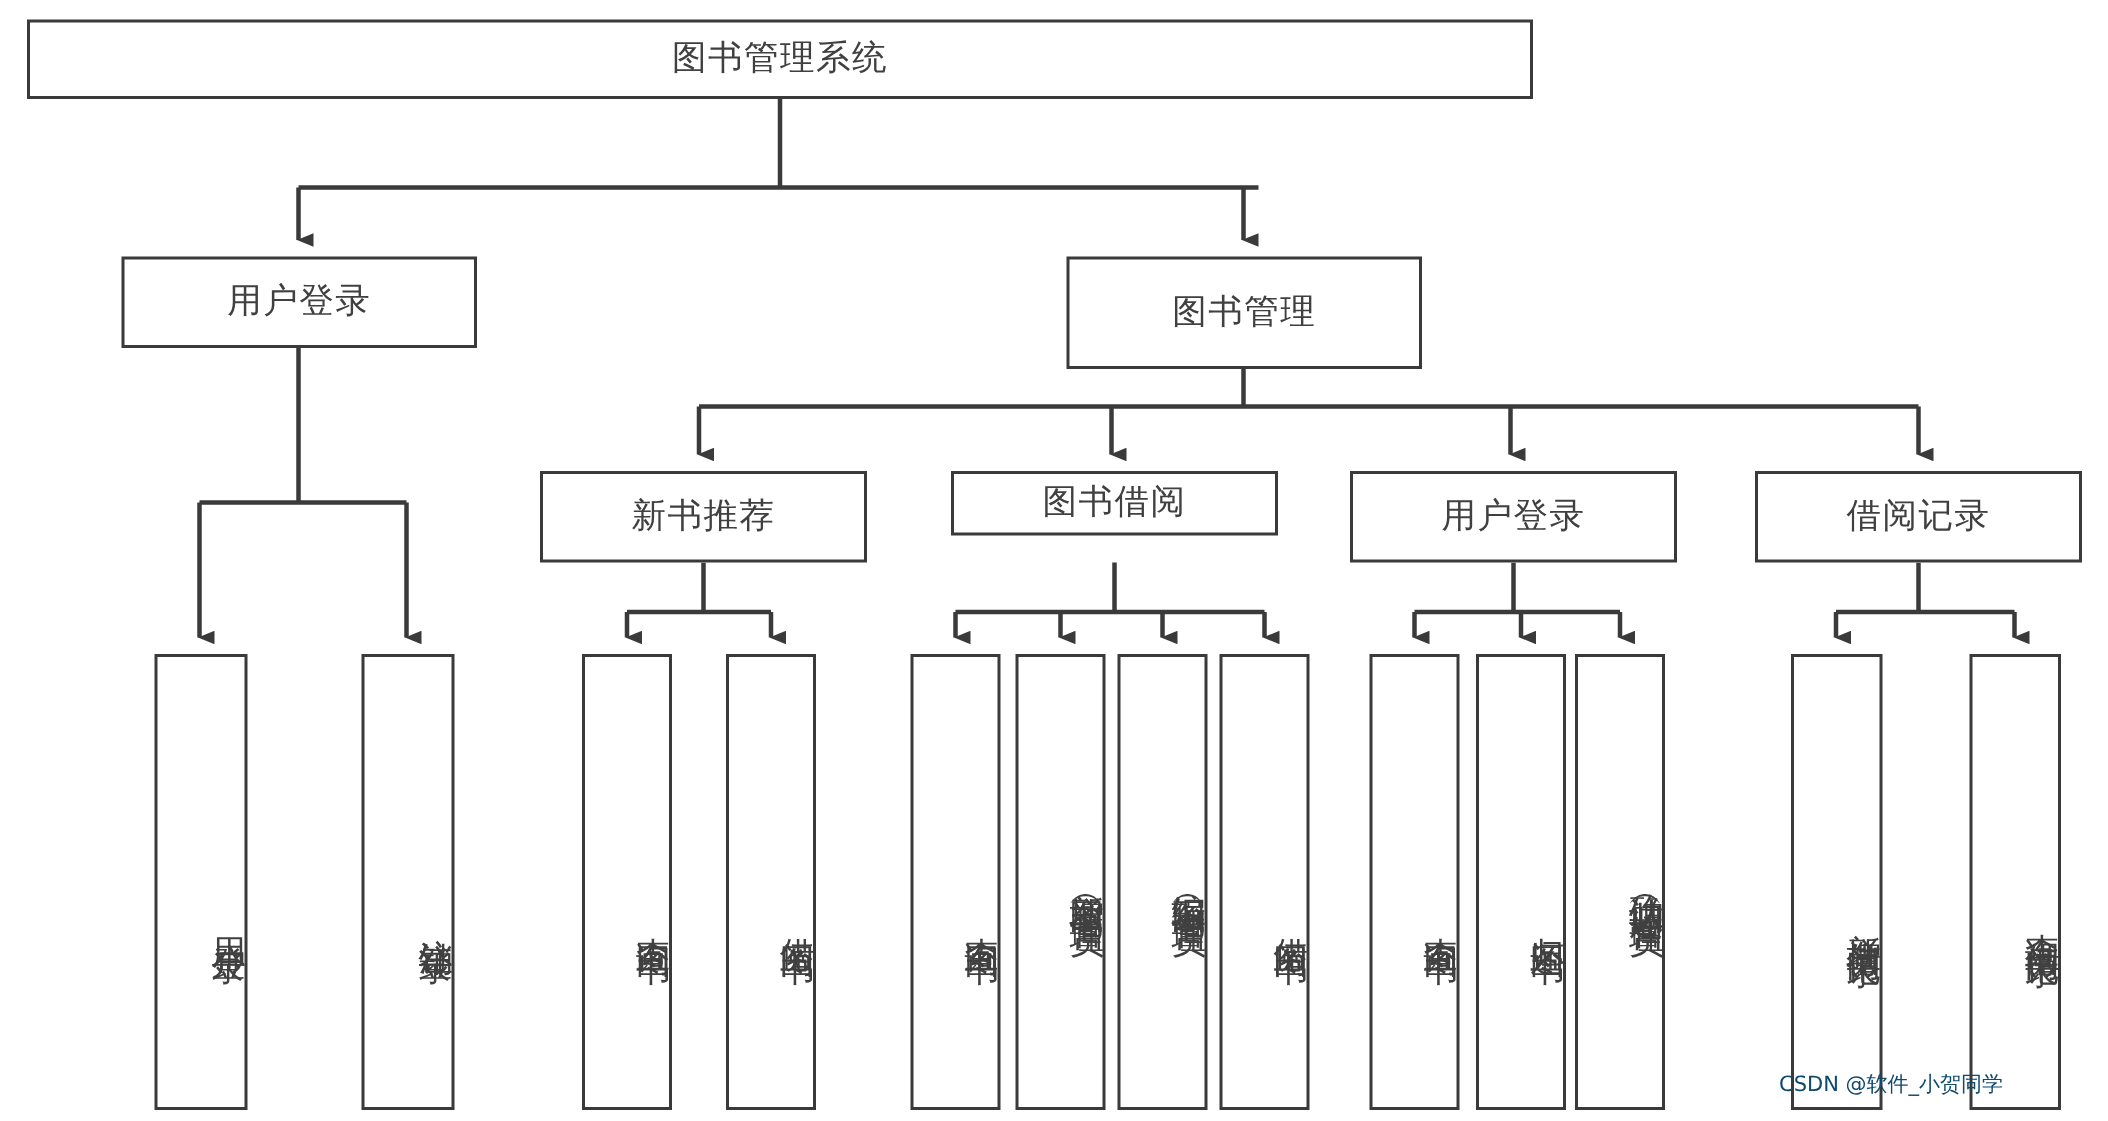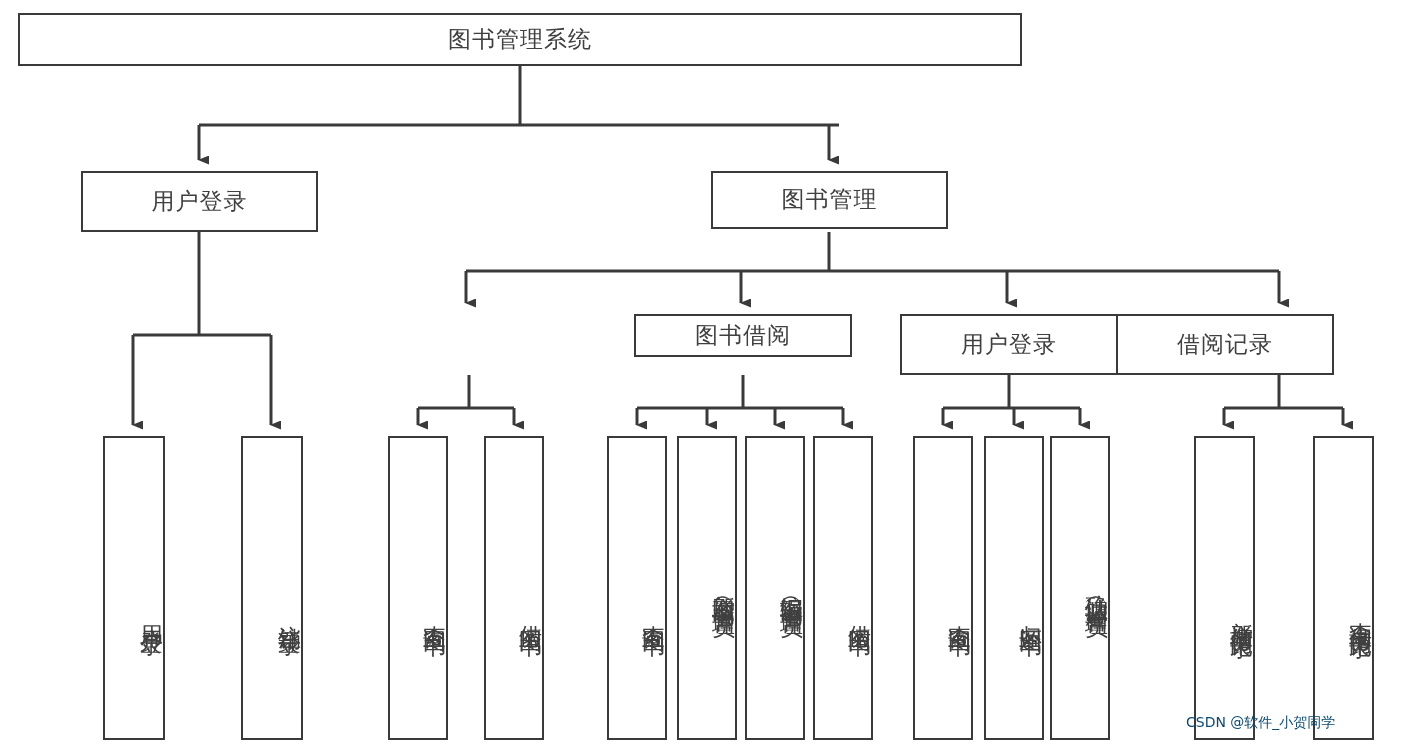--- a/index.html
+++ b/index.html
@@ -104,31 +104,34 @@
     </g>
   </svg>
 
   <div class="node h" style="left:18px;top:13px;width:1004px;height:53px;">
     <span>图书管理系统</span>
   </div>
 
   <div class="node h" style="left:81px;top:171px;width:237px;height:61px;">
     <span>用户登录</span>
   </div>
-  <div class="node h" style="left:711px;top:171px;width:237px;height:58px;">
+  <div class="node h" style="left:711px;top:171px;width:237px;height:75px;">
     <span>图书管理</span>
   </div>
 
+  <div class="node h" style="left:360px;top:314px;width:218px;height:61px;">
+    <span>新书推荐</span>
+  </div>
   <div class="node h" style="left:634px;top:314px;width:218px;height:43px;justify-content:center;">
     <span>图书借阅</span>
   </div>
   <div class="node h" style="left:900px;top:314px;width:218px;height:61px;">
     <span>用户登录</span>
   </div>
-  <div class="node h" style="left:1116px;top:314px;width:218px;height:61px;">
+  <div class="node h" style="left:1170px;top:314px;width:218px;height:61px;">
     <span>借阅记录</span>
   </div>
 
   <div class="node v mid" style="left:103px;top:436px;width:62px;height:304px;">
     <span>用户登录</span>
   </div>
   <div class="node v mid" style="left:241px;top:436px;width:62px;height:304px;">
     <span>注销登录</span>
   </div>
   <div class="node v mid" style="left:388px;top:436px;width:60px;height:304px;">

